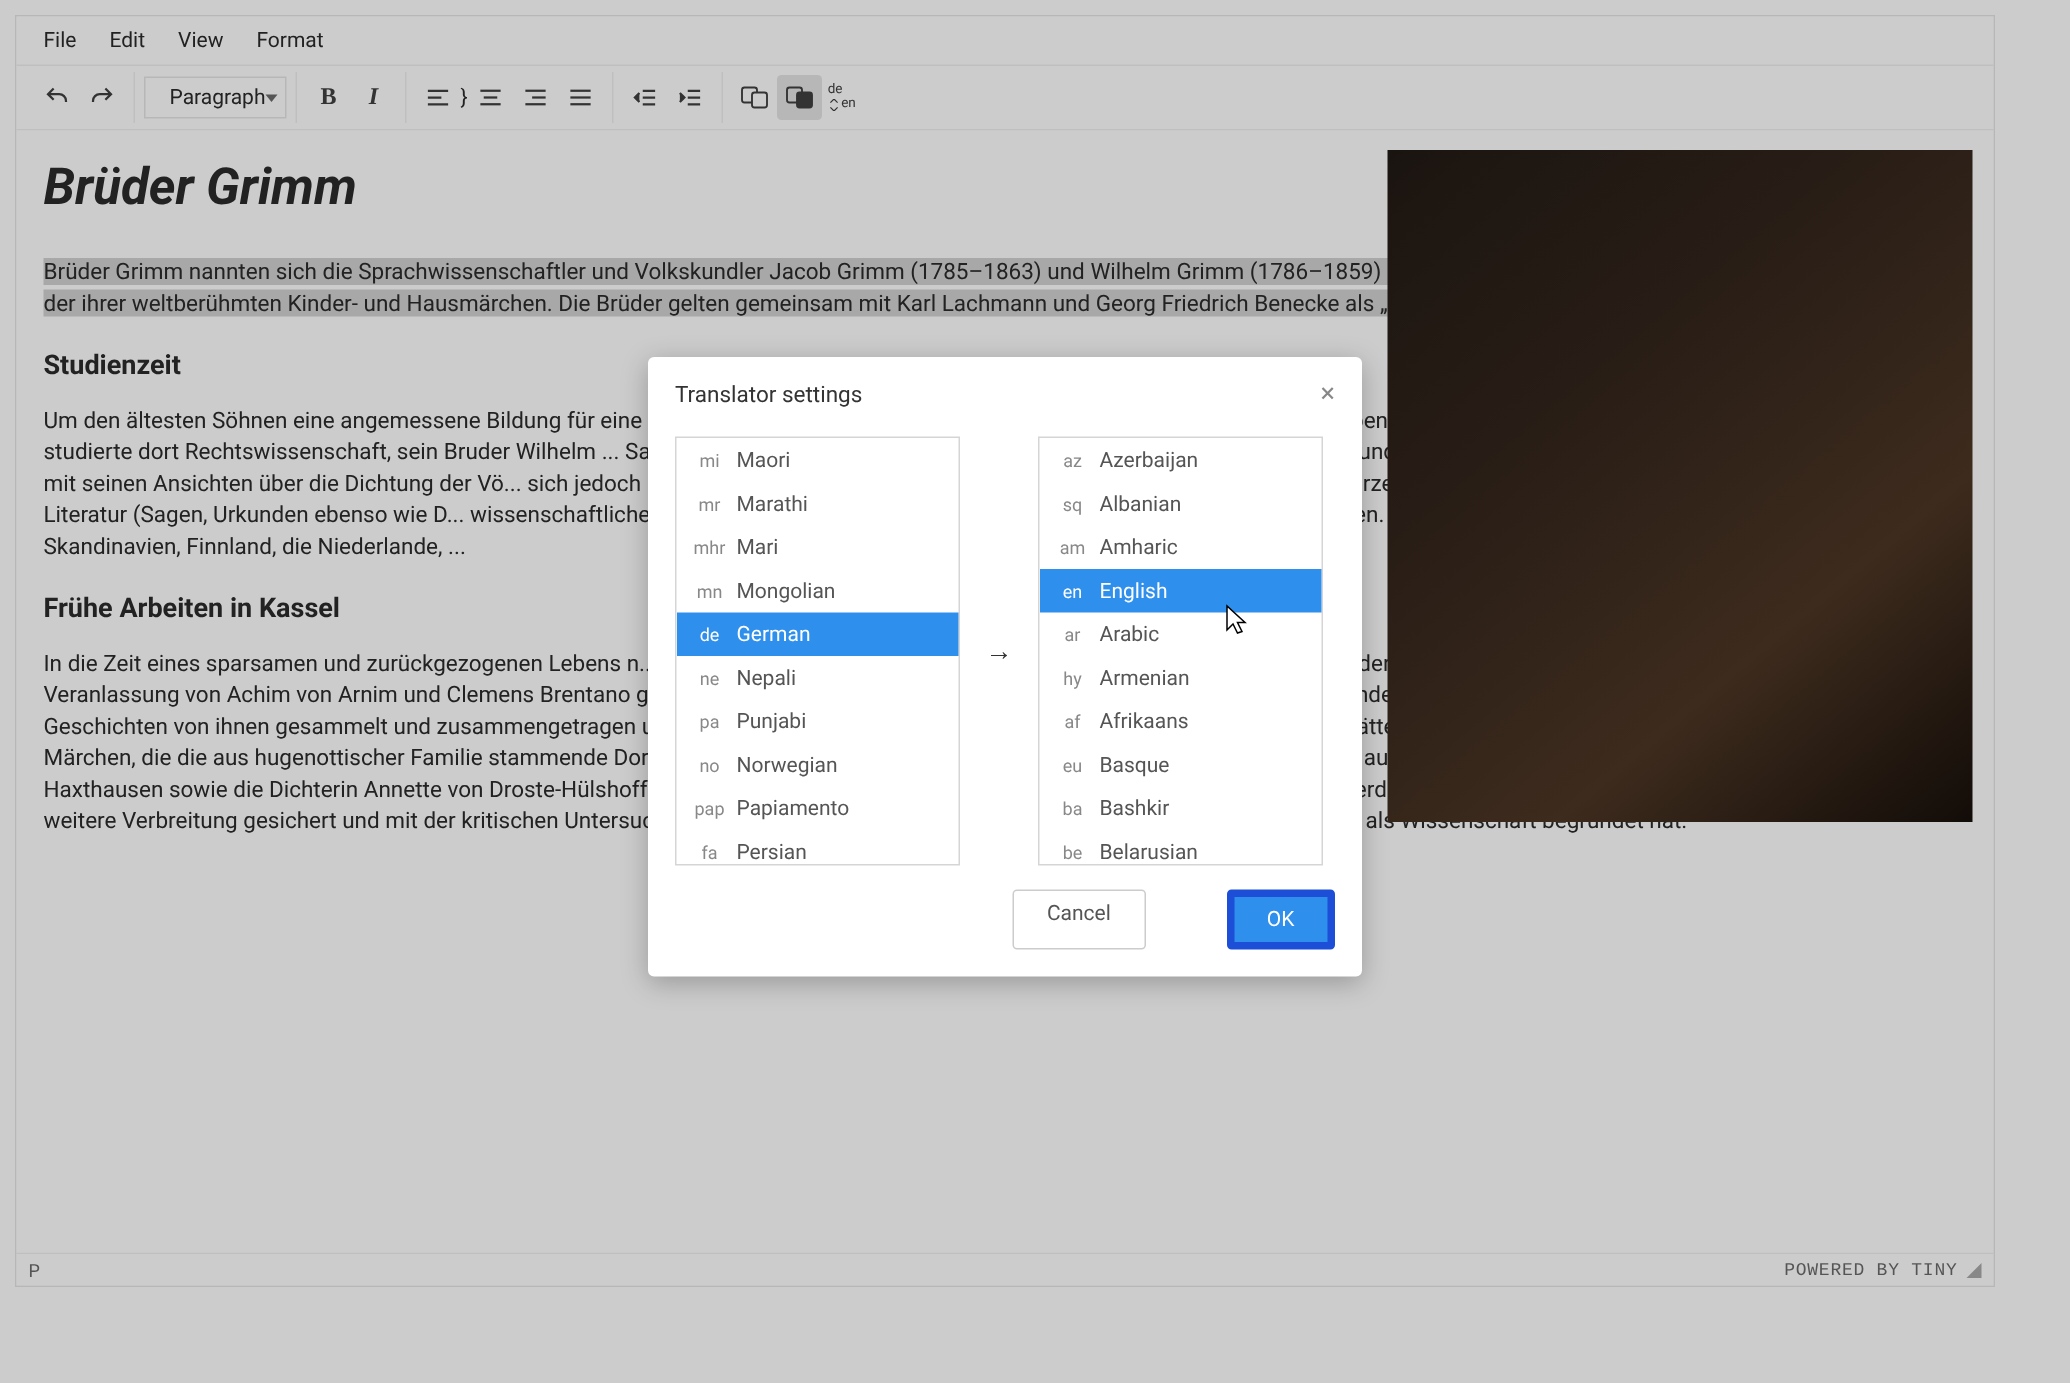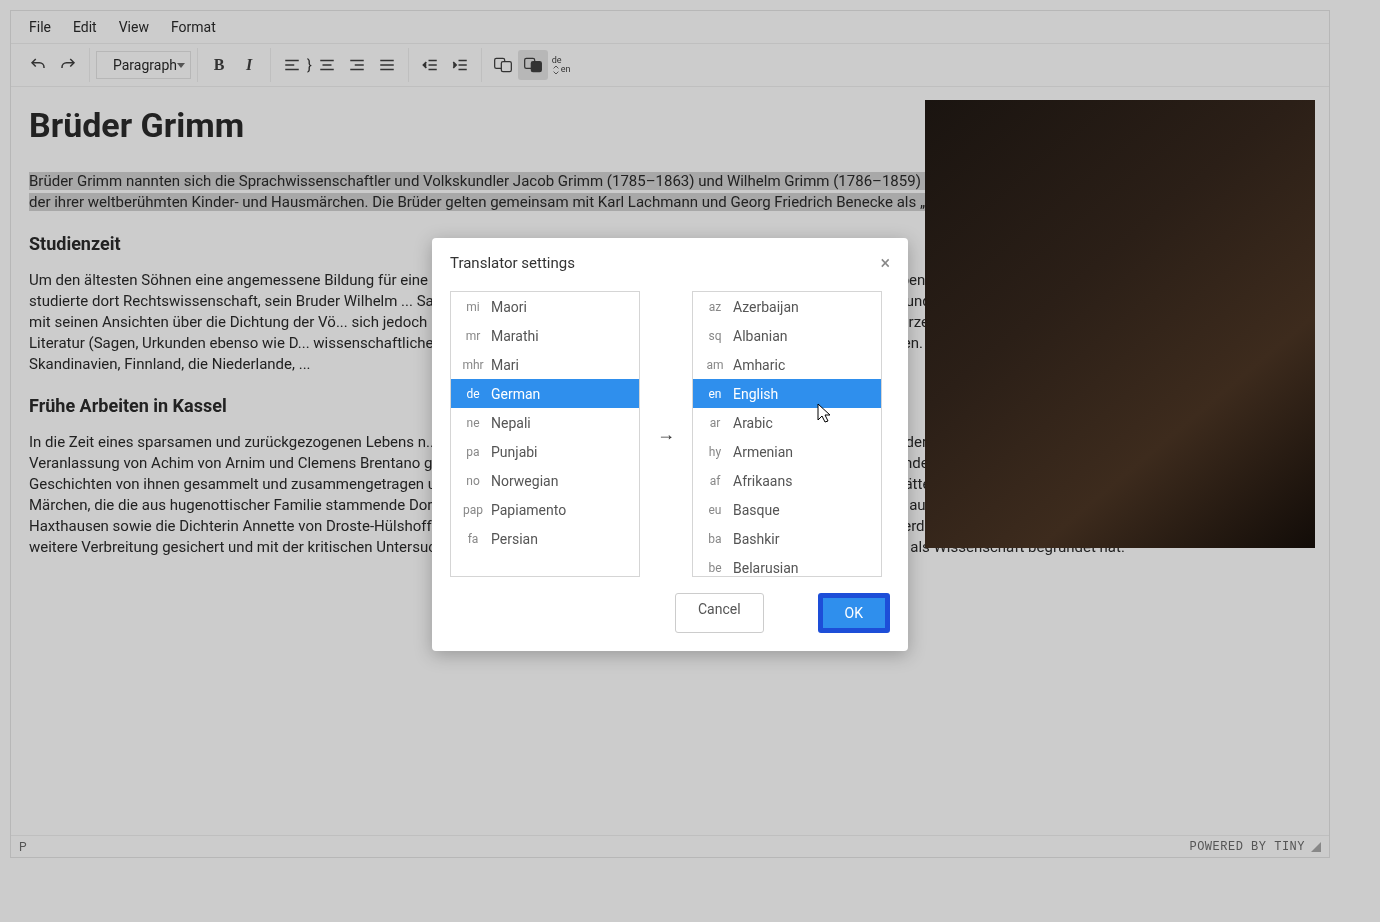--- a/index.html
+++ b/index.html
@@ -112,20 +112,21 @@
     right: 14px;
     top: 13px;
     width: 390px;
     height: 448px;
     background: linear-gradient(140deg, #1a1410 0%, #2b1f17 40%, #3d2b1d 70%, #120c08 100%);
   }
   .content-area h1 {
     font-size: 34px;
     font-weight: 700;
     margin: 0 0 26px 0;
+    font-style: italic;
   }
   .content-area p {
     font-size: 15px;
     line-height: 21px;
     margin: 0 0 18px 0;
     max-width: 1290px;
   }
   .content-area h2 {
     font-size: 18px;
     font-weight: 700;
@@ -409,20 +410,24 @@
           <span class="name">Maori</span>
         </div>
         <div class="lang-row">
           <span class="code">mr</span>
           <span class="name">Marathi</span>
         </div>
         <div class="lang-row">
           <span class="code">mhr</span>
           <span class="name">Mari</span>
         </div>
+        <div class="lang-row">
+          <span class="code">mn</span>
+          <span class="name">Mongolian</span>
+        </div>
         <div class="lang-row selected">
           <span class="code">de</span>
           <span class="name">German</span>
         </div>
         <div class="lang-row">
           <span class="code">ne</span>
           <span class="name">Nepali</span>
         </div>
         <div class="lang-row">
           <span class="code">pa</span>

